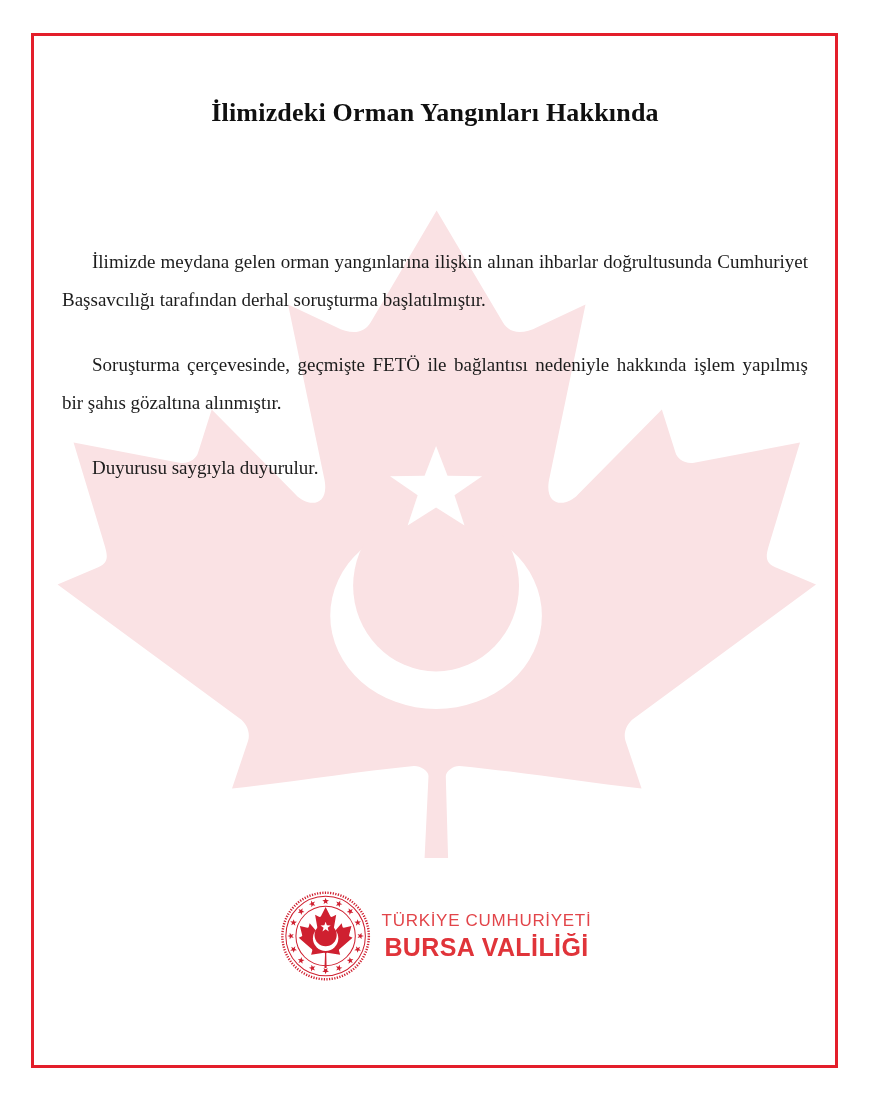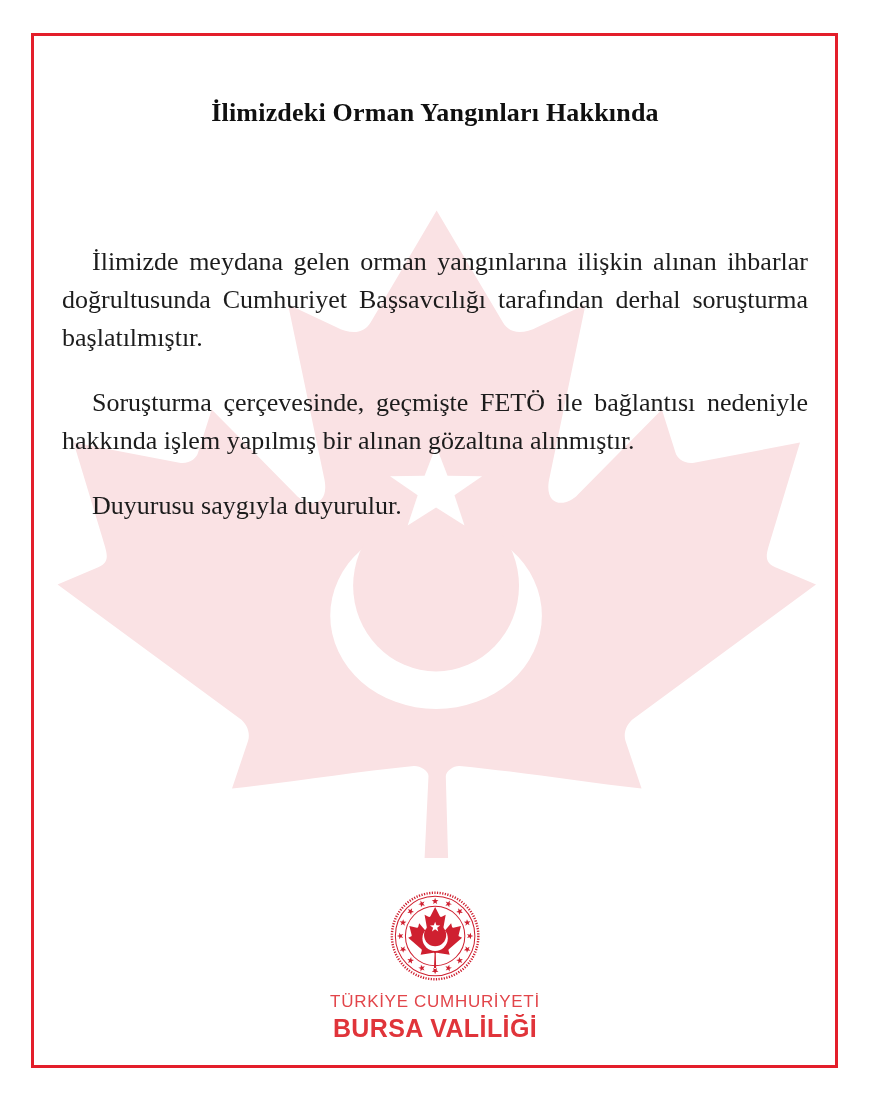--- a/index.html
+++ b/index.html
@@ -30,39 +30,38 @@
     font-size: 26px;
     line-height: 45px;
     color: #101010;
     letter-spacing: 0.2px;
   }
   .doc-title .line { display: block; }
   .body-text {
     position: absolute;
     left: 62px; top: 243px;
     width: 746px;
-    font-size: 26px;
+    font-size: 19px;
     line-height: 38px;
     color: #1c1c1c;
   }
   .body-text p {
     margin: 0 0 27px 0;
     text-indent: 30px;
     text-align: justify;
     text-align-last: left;
   }
   .footer-logo {
     position: absolute;
     top: 889px;
     left: 50%;
     transform: translateX(-50%);
     display: flex;
     align-items: center;
     gap: 9px;
-    flex-direction: column;
   }
   .emblem { width: 94px; height: 94px; display: block; }
   .logo-text {
     display: flex;
     flex-direction: column;
     justify-content: center;
     font-family: "Liberation Sans", sans-serif;
     white-space: nowrap;
   }
   .logo-line1 {
@@ -99,21 +98,21 @@
       <use href="#star5" transform="translate(249,216) scale(11.3)" fill="#ffffff"></use>
     </g>
   </svg>
 
   <div class="doc-title">
     <span class="line">İlimizdeki Orman Yangınları Hakkında</span>
   </div>
 
   <div class="body-text">
     <p>İlimizde meydana gelen orman yangınlarına ilişkin alınan ihbarlar doğrultusunda Cumhuriyet Başsavcılığı tarafından derhal soruşturma başlatılmıştır.</p>
-    <p>Soruşturma çerçevesinde, geçmişte FETÖ ile bağlantısı nedeniyle hakkında işlem yapılmış bir alınan gözaltına alınmıştır.</p>
+    <p>Soruşturma çerçevesinde, geçmişte FETÖ ile bağlantısı nedeniyle hakkında işlem yapılmış bir şahıs gözaltına alınmıştır.</p>
     <p>Duyurusu saygıyla duyurulur.</p>
   </div>
 
   <div class="footer-logo">
     <svg class="emblem" viewBox="0 0 100 100" aria-hidden="true">
 
       <circle cx="50" cy="50" r="46" fill="none" stroke="#cf2030" stroke-width="2.6" stroke-dasharray="1.3,1.5"></circle>
       <circle cx="50" cy="50" r="42.3" fill="none" stroke="#cf2030" stroke-width="1.1"></circle>
       <circle cx="50" cy="50" r="31.6" fill="none" stroke="#cf2030" stroke-width="1.1"></circle>
 

